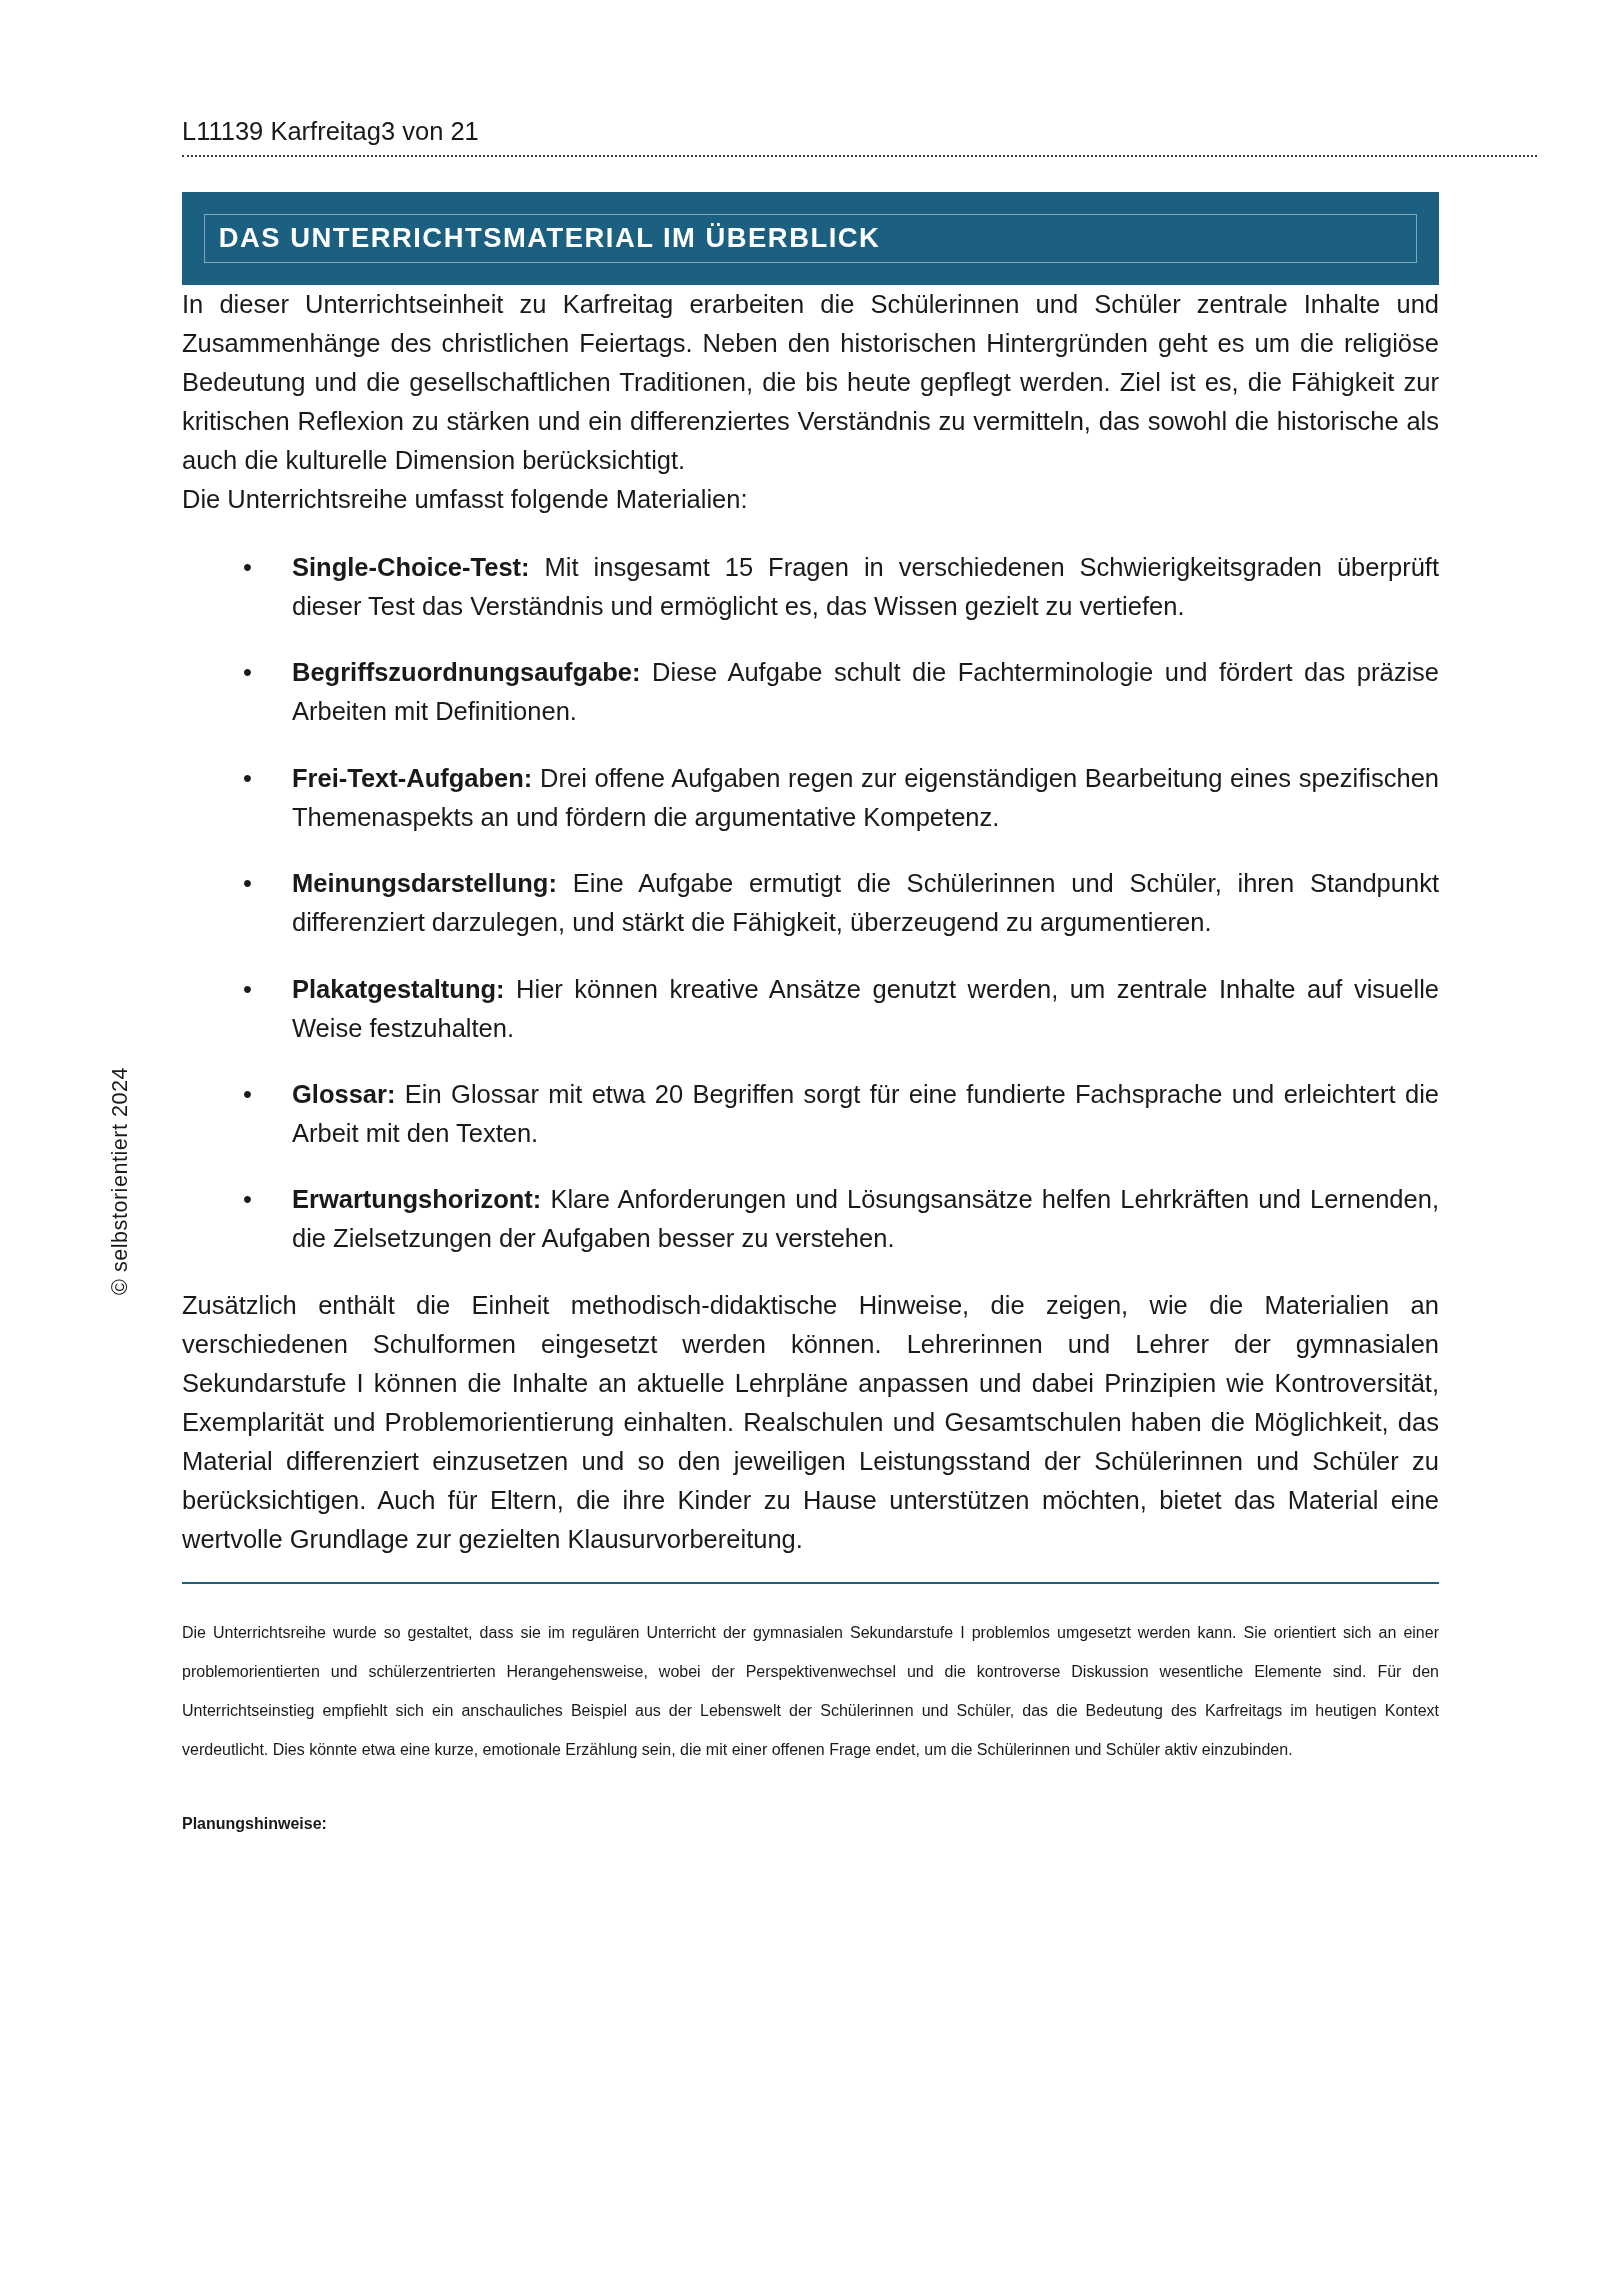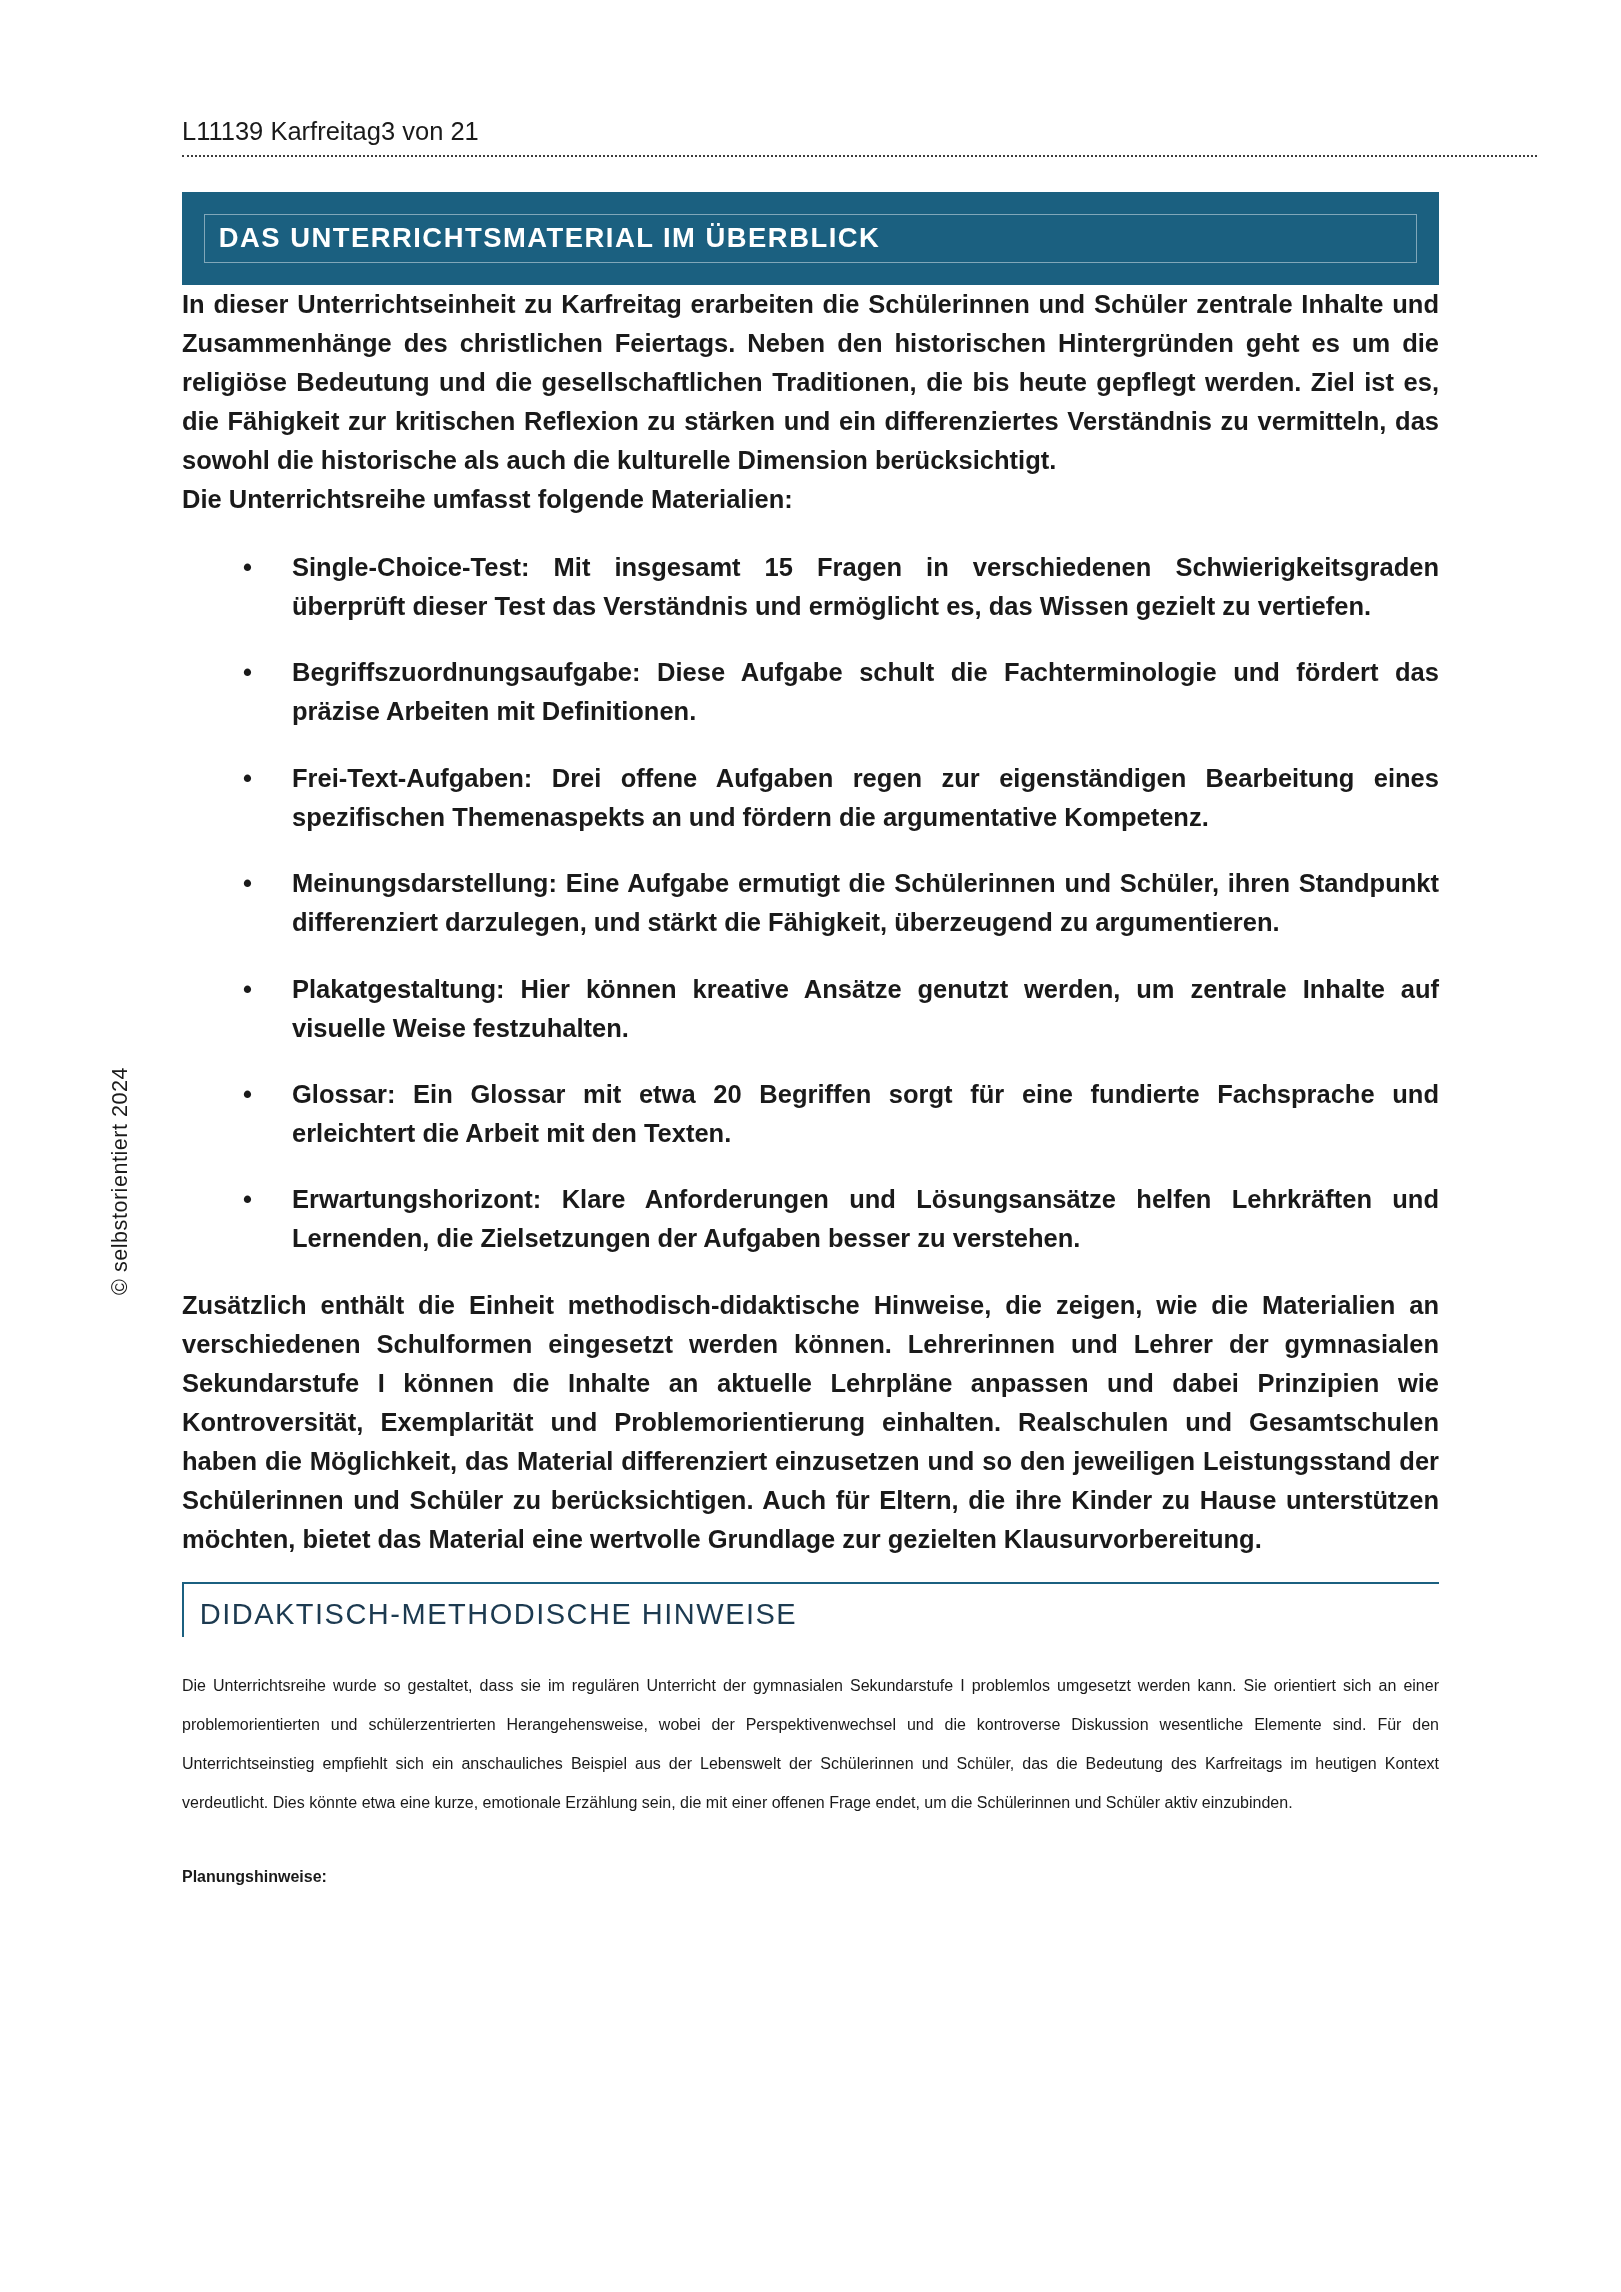--- a/index.html
+++ b/index.html
@@ -34,21 +34,21 @@
   .titlebar-inner{
     border:1px solid rgba(255,255,255,.45);
     padding:6.9px 13.7px 7.8px 13.7px;
   }
   .titlebar h1{
     margin:0;
     font-size:27.4px;font-weight:700;letter-spacing:1.5px;
     color:var(--titlebar-text);
   }
   
-  .content{margin:0 182px;font-weight:bold;}
+  .content{margin:0 182px;}
   .content p{
     font-size:25.5px;line-height:39px;
     text-align:justify;
     margin:0;
   }
   .intro{margin-top:34px;}
   .lead{margin-top:27.4px;text-align:left !important;}
   ul.materials{
     list-style:none;
     margin:29px 0 0 0;padding:0;
@@ -122,19 +122,18 @@
       <li><strong>Frei-Text-Aufgaben: </strong><span>Drei offene Aufgaben regen zur eigenständigen Bearbeitung eines spezifischen Themenaspekts an und fördern die argumentative Kompetenz.</span></li>
       <li><strong>Meinungsdarstellung: </strong><span>Eine Aufgabe ermutigt die Schülerinnen und Schüler, ihren Standpunkt differenziert darzulegen, und stärkt die Fähigkeit, überzeugend zu argumentieren.</span></li>
       <li><strong>Plakatgestaltung: </strong><span>Hier können kreative Ansätze genutzt werden, um zentrale Inhalte auf visuelle Weise festzuhalten.</span></li>
       <li><strong>Glossar: </strong><span>Ein Glossar mit etwa 20 Begriffen sorgt für eine fundierte Fachsprache und erleichtert die Arbeit mit den Texten.</span></li>
       <li><strong>Erwartungshorizont: </strong><span>Klare Anforderungen und Lösungsansätze helfen Lehrkräften und Lernenden, die Zielsetzungen der Aufgaben besser zu verstehen.</span></li>
     </ul>
   <p class="outro">Zusätzlich enthält die Einheit methodisch-didaktische Hinweise, die zeigen, wie die Materialien an verschiedenen Schulformen eingesetzt werden können. Lehrerinnen und Lehrer der gymnasialen Sekundarstufe I können die Inhalte an aktuelle Lehrpläne anpassen und dabei Prinzipien wie Kontroversität, Exemplarität und Problemorientierung einhalten. Realschulen und Gesamtschulen haben die Möglichkeit, das Material differenziert einzusetzen und so den jeweiligen Leistungsstand der Schülerinnen und Schüler zu berücksichtigen. Auch für Eltern, die ihre Kinder zu Hause unterstützen möchten, bietet das Material eine wertvolle Grundlage zur gezielten Klausurvorbereitung.</p>
 </div>
 
 <div class="section2">
-  <h2>DIDAKTISCH-METHODISCHE HINWEISE</h2>
   <p>Die Unterrichtsreihe wurde so gestaltet, dass sie im regulären Unterricht der gymnasialen Sekundarstufe I problemlos umgesetzt werden kann. Sie orientiert sich an einer problemorientierten und schülerzentrierten Herangehensweise, wobei der Perspektivenwechsel und die kontroverse Diskussion wesentliche Elemente sind. Für den Unterrichtseinstieg empfiehlt sich ein anschauliches Beispiel aus der Lebenswelt der Schülerinnen und Schüler, das die Bedeutung des Karfreitags im heutigen Kontext verdeutlicht. Dies könnte etwa eine kurze, emotionale Erzählung sein, die mit einer offenen Frage endet, um die Schülerinnen und Schüler aktiv einzubinden.</p>
   <p class="planning">Planungshinweise:</p>
 </div>
 
 <div class="copyright">© selbstorientiert 2024</div>
 
 
 </body></html>

